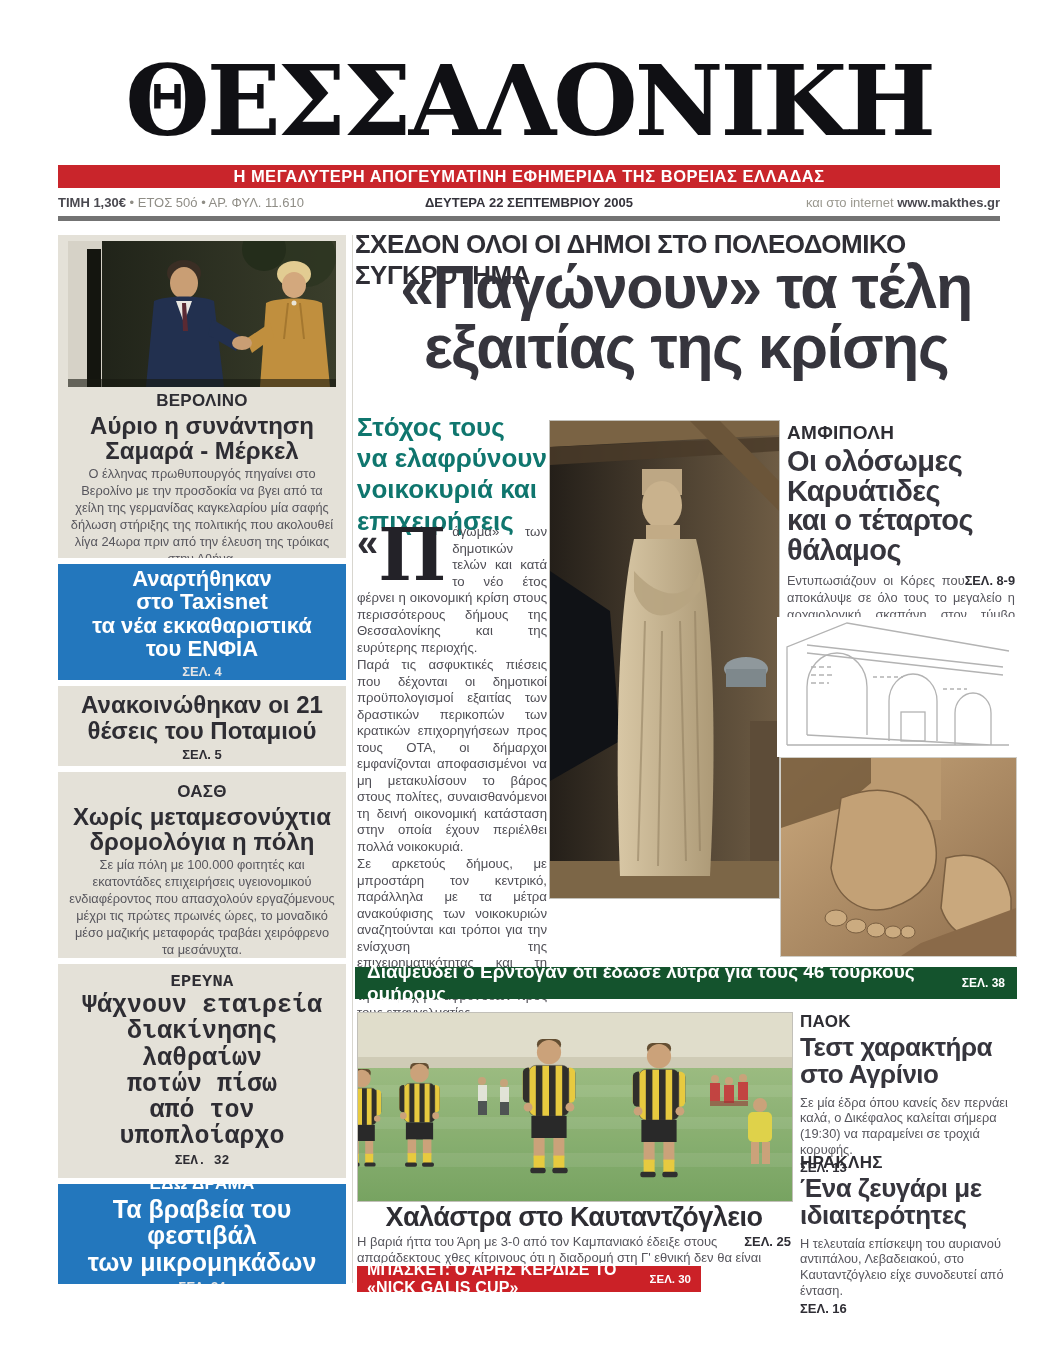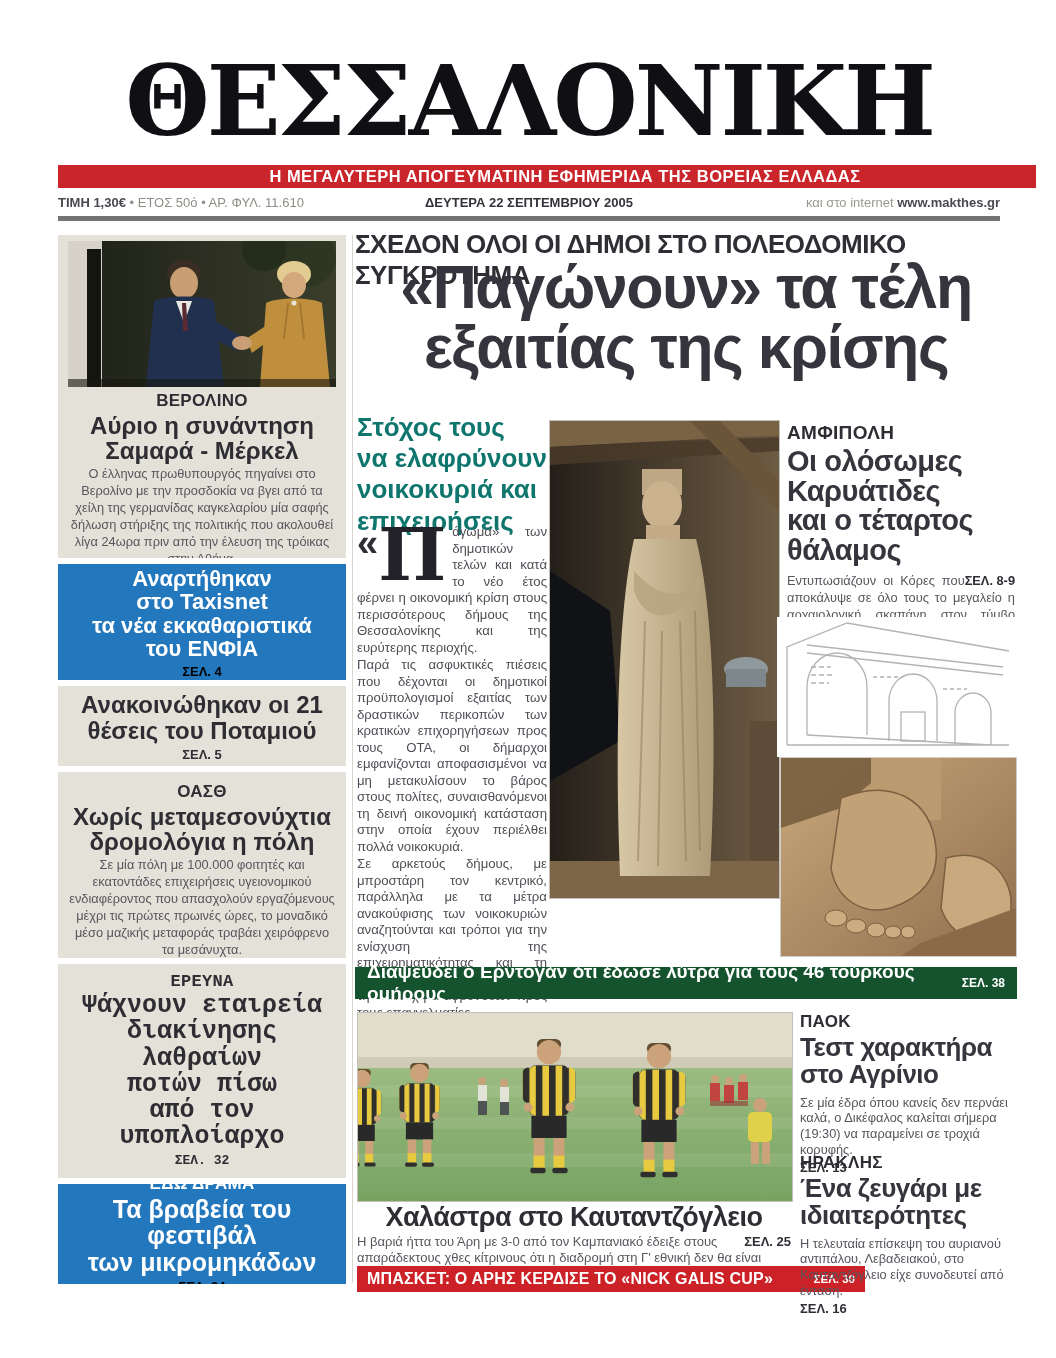--- a/index.html
+++ b/index.html
@@ -3,39 +3,39 @@
 <meta charset="utf-8">
 <style>
   html,body{margin:0;padding:0;background:#fff;}
   .page{position:relative;width:1056px;height:1358px;background:#fff;overflow:hidden;
         font-family:"Liberation Sans",sans-serif;color:#3a393f;}
   
   .masthead-title{position:absolute;left:58px;top:48px;width:942px;text-align:center;
     font-family:"DejaVu Serif",serif;font-weight:bold;font-size:97px;line-height:1.1;
     letter-spacing:-3px;color:#101014;z-index:2;margin:0;}
   .masthead-band{position:absolute;left:58px;top:165px;width:942px;height:23px;background:#c9252b;
-    display:flex;align-items:center;justify-content:center;z-index:1;padding-left:36px;}
+    display:flex;align-items:center;justify-content:center;z-index:1;}
   .masthead-band span{color:#fff;font-weight:bold;font-size:16.5px;letter-spacing:.5px;}
   .info-row{position:absolute;left:58px;top:188px;width:942px;height:28px;
     border-bottom:5px solid #737373;display:flex;align-items:center;font-size:13px;}
   .info-left{flex:1;text-align:left;color:#8f8d86;}
   .info-center{flex:1;text-align:center;font-weight:bold;color:#34333b;}
   .info-right{flex:1;text-align:right;color:#9a988f;}
   .b{font-weight:bold;color:#4a4950;}
   
   .sbox{position:absolute;left:58px;width:288px;box-sizing:border-box;background:#e4e1d8;
     text-align:center;overflow:hidden;padding:6px 10px;}
   .sbox.blue{background:#2377bd;color:#fff;}
   .kicker{font-weight:bold;font-size:17px;color:#2e2d33;letter-spacing:.3px;}
   .sbox.blue .kicker{color:#fff;}
   .shead{font-weight:bold;font-size:24px;line-height:1.05;color:#2e2d33;white-space:pre-line;margin:2px 0;}
   .sbox.blue .shead{color:#fff;}
   .sbody{font-size:12.8px;line-height:1.32;color:#57565d;margin:3px 0;}
   .spage{font-weight:bold;font-size:13px;color:#2e2d33;margin-top:2px;}
-  .sbox.blue .spage{color:#000000;}
+  .sbox.blue .spage{color:#e5e5e5;}
   .photo-frame{width:268px;height:146px;margin:0 auto 4px auto;overflow:hidden;background:#20231a;}
   .vrule{position:absolute;left:352px;top:235px;width:1px;height:1048px;background:#d8d6cf;}
   
   .lead-kicker{position:absolute;left:355px;top:229px;width:662px;text-align:left;
     font-weight:bold;font-size:26px;letter-spacing:-.5px;color:#2f2e35;}
   .lead-headline{position:absolute;left:355px;top:258px;width:662px;text-align:center;
     font-weight:bold;font-size:61px;line-height:.98;letter-spacing:-1.5px;color:#36353d;white-space:pre-line;margin:0;}
   .standfirst{position:absolute;left:357px;top:412px;width:195px;font-weight:bold;font-size:26px;
     line-height:1.2;color:#0f766e;white-space:pre-line;}
   .lead-body{position:absolute;left:357px;top:524px;width:190px;font-size:13.2px;line-height:16.5px;
@@ -56,21 +56,21 @@
   .amph{position:absolute;left:787px;top:422px;width:228px;}
   .amph .kicker{font-size:19px;}
   .amph-head{font-weight:bold;font-size:29px;line-height:1.02;letter-spacing:-.5px;color:#36353d;
     white-space:pre-line;margin:3px 0 8px 0;}
   .amph-body{font-size:12.8px;line-height:16.6px;color:#57565d;text-align:justify;}
   
   .banner{position:absolute;left:355px;top:967px;width:662px;height:32px;background:#14532d;
     display:flex;align-items:center;box-sizing:border-box;padding:0 12px;}
   .banner .btxt{color:#fff;font-weight:bold;font-size:19px;flex:1;text-align:left;}
   .banner .bpage{color:#fff;font-weight:bold;font-size:12px;}
-  .basket{position:absolute;left:357px;top:1266px;width:508px;height:26px;background:#cb2127;
+  .basket{position:absolute;left:357px;top:1266px;width:344px;height:26px;background:#cb2127;
     display:flex;align-items:center;box-sizing:border-box;padding:0 10px;}
   .basket .btxt{color:#fff;font-weight:bold;font-size:16px;flex:1;text-align:left;letter-spacing:.2px;}
   .basket .bpage{color:#fff;font-weight:bold;font-size:11.5px;}
   
   .halastra-head{position:absolute;left:357px;top:1202px;width:434px;text-align:center;
     font-weight:bold;font-size:27px;letter-spacing:-.5px;color:#2e2d33;}
   .halastra-body{position:absolute;left:357px;top:1234px;width:434px;font-size:13px;line-height:16px;
     color:#57565d;text-align:left;}
   .bstory{position:absolute;left:800px;width:216px;text-align:left;}
   .paok{top:1012px;} .iraklis{top:1153px;}

